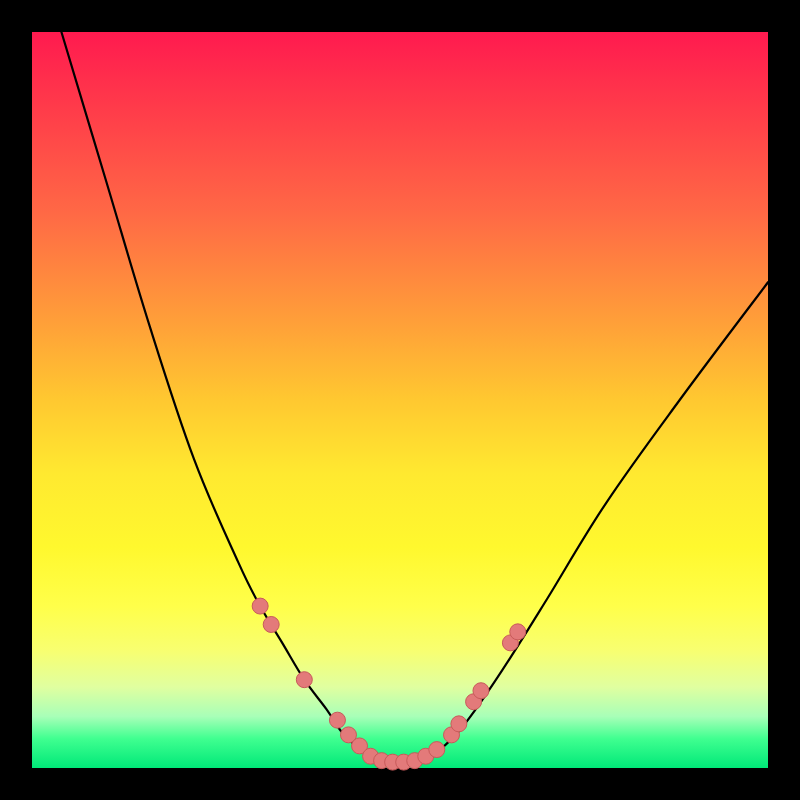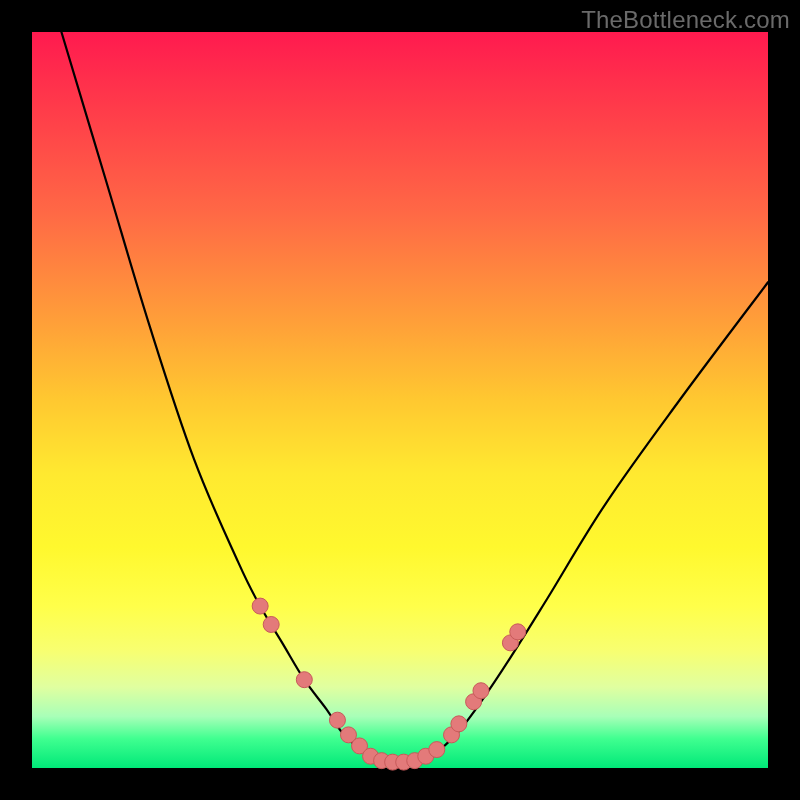--- a/index.html
+++ b/index.html
@@ -57,21 +57,20 @@
     top: 0;
     width: 736px;
     height: 736px;
     overflow: visible;
   }
 </style>
 </head>
 <body>
 
 <div class="frame">
-  <div class="watermark">TheBottleneck.com</div>
 
   <div class="plot">
     <svg class="curve" viewBox="0 0 736 736" preserveAspectRatio="none">
       <path id="curve-path" fill="none" stroke="#000000" stroke-width="2.2" stroke-linecap="round" stroke-linejoin="round" d="M 29.44 0.00 C 37.39 26.50, 57.70 94.21, 73.60 147.20 C 89.50 200.19, 101.86 244.06, 117.76 294.40 C 133.66 344.74, 146.02 384.49, 161.92 426.88 C 177.82 469.27, 194.16 503.42, 206.08 529.92 C 218.00 556.42, 220.21 559.51, 228.16 574.08 C 236.11 588.65, 242.29 597.63, 250.24 610.88 C 258.19 624.13, 264.37 635.76, 272.32 647.68 C 280.27 659.60, 287.78 667.85, 294.40 677.12 C 301.02 686.39, 303.82 692.58, 309.12 699.20 C 314.42 705.82, 318.54 709.28, 323.84 713.92 C 329.14 718.56, 333.26 722.05, 338.56 724.96 C 343.86 727.87, 347.98 728.92, 353.28 730.11 C 358.58 731.30, 362.70 731.58, 368.00 731.58 C 373.30 731.58, 377.42 731.30, 382.72 730.11 C 388.02 728.92, 392.14 727.87, 397.44 724.96 C 402.74 722.05, 406.86 718.56, 412.16 713.92 C 417.46 709.28, 420.26 707.15, 426.88 699.20 C 433.50 691.25, 439.69 683.01, 448.96 669.76 C 458.23 656.51, 466.48 644.15, 478.40 625.60 C 490.32 607.05, 497.98 594.54, 515.20 566.72 C 532.42 538.90, 550.23 506.81, 574.08 471.04 C 597.93 435.27, 618.53 407.74, 647.68 368.00 C 676.83 328.26, 720.10 271.44, 736.00 250.24"></path>
       <g id="markers">
           <circle cx="228.16" cy="574.08" r="8" fill="#e37a7a" stroke="#c85a5a" stroke-width="1"></circle>
           <circle cx="239.20" cy="592.48" r="8" fill="#e37a7a" stroke="#c85a5a" stroke-width="1"></circle>
           <circle cx="272.32" cy="647.68" r="8" fill="#e37a7a" stroke="#c85a5a" stroke-width="1"></circle>
           <circle cx="305.44" cy="688.16" r="8" fill="#e37a7a" stroke="#c85a5a" stroke-width="1"></circle>
           <circle cx="316.48" cy="702.88" r="8" fill="#e37a7a" stroke="#c85a5a" stroke-width="1"></circle>

